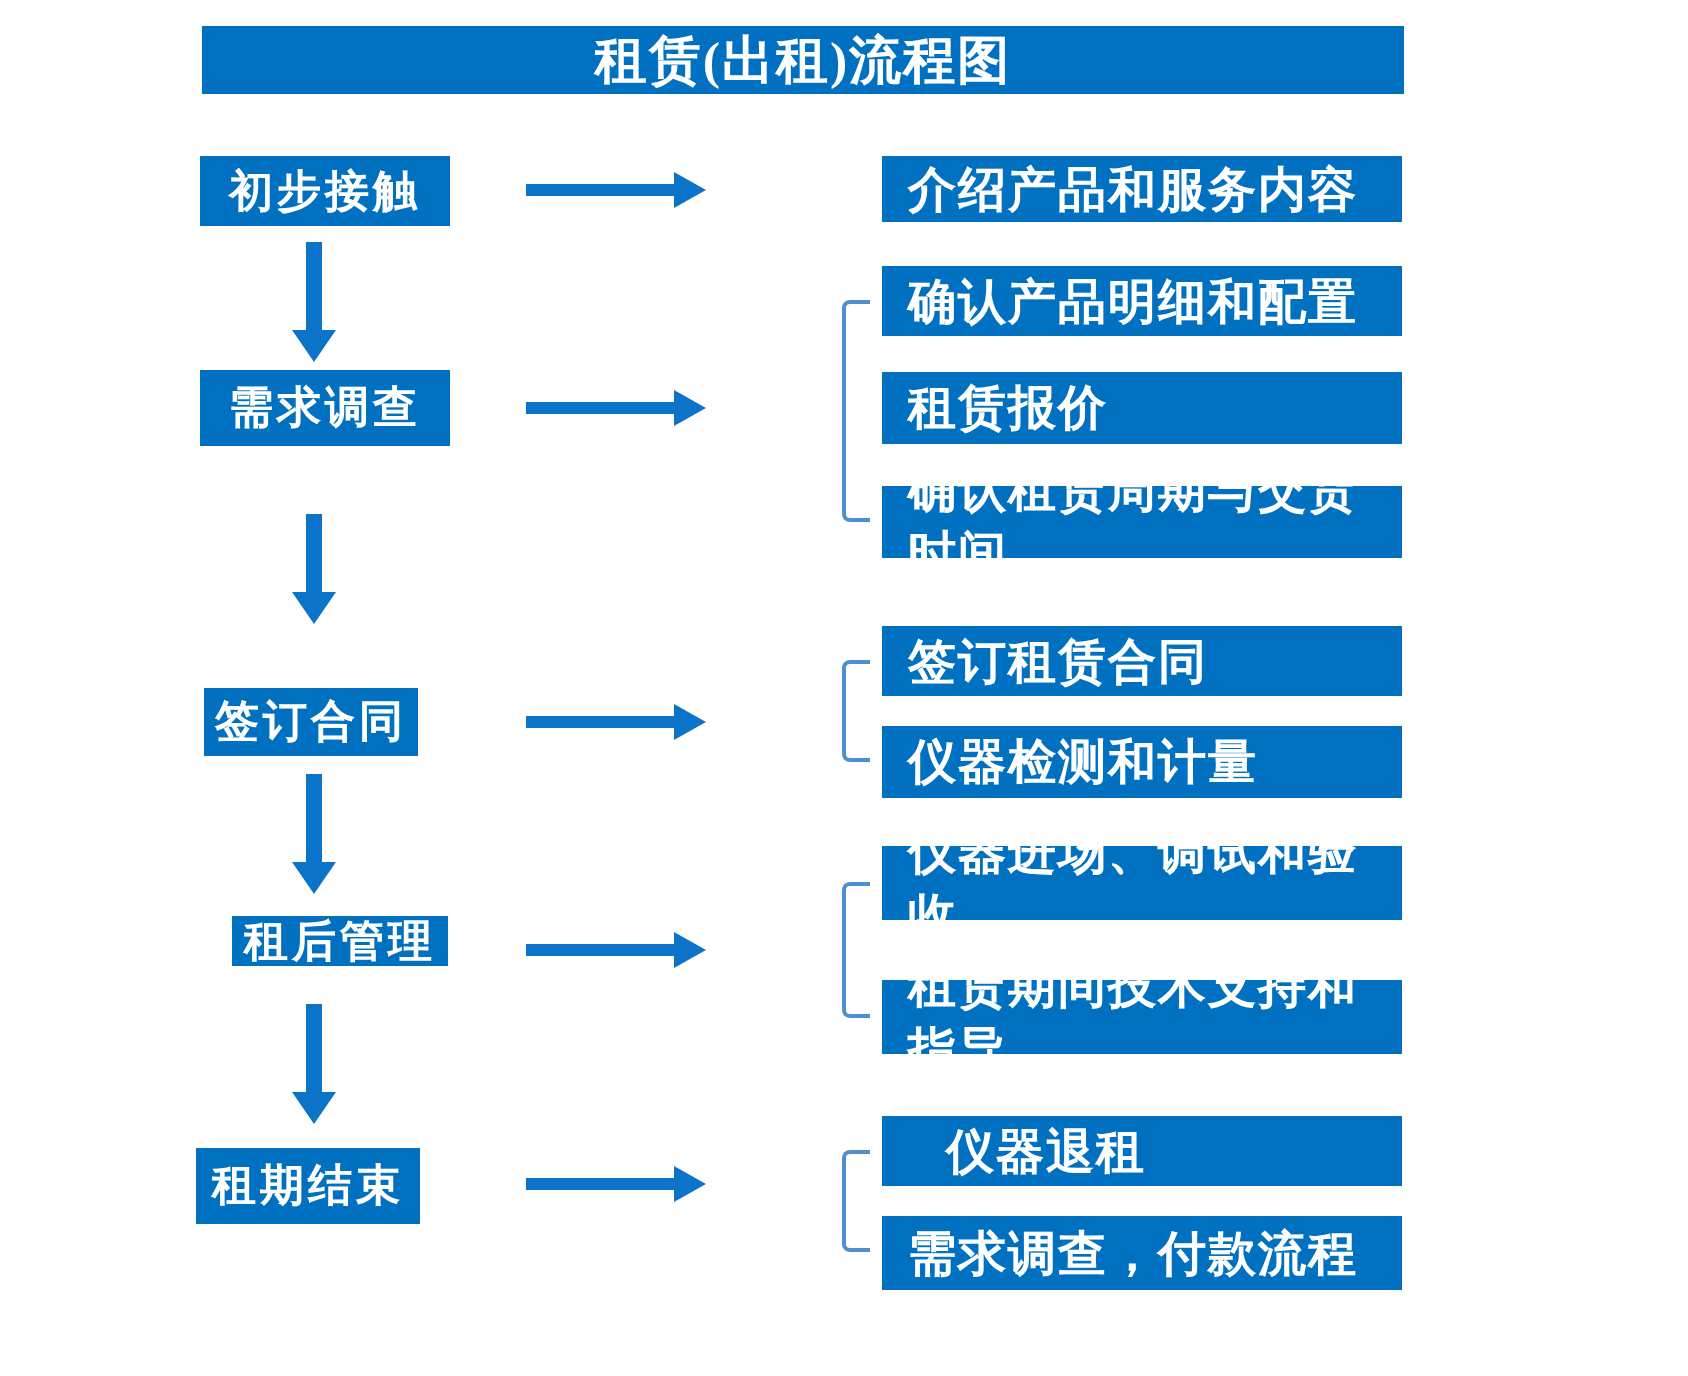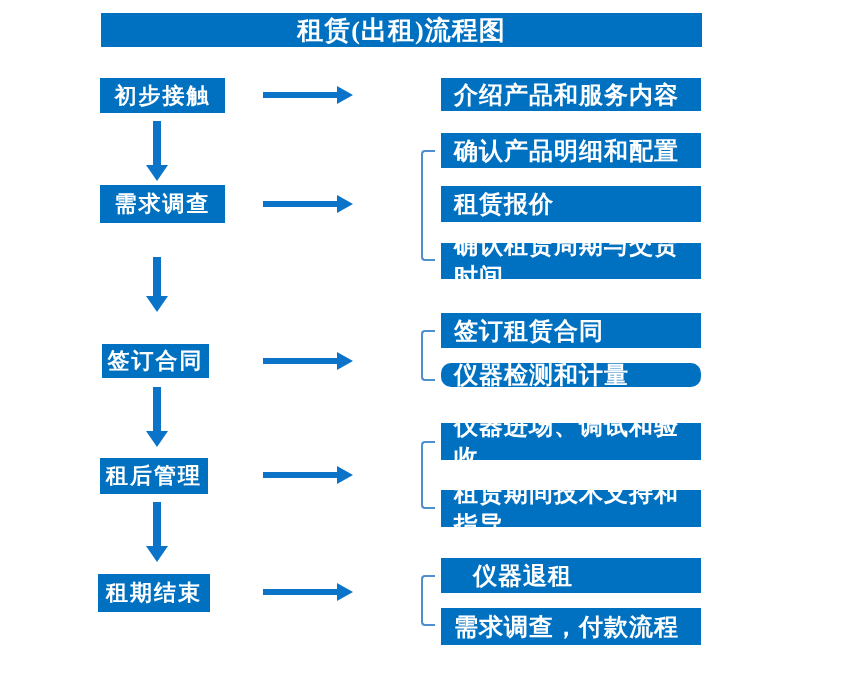--- a/index.html
+++ b/index.html
@@ -42,21 +42,21 @@
   }
 </style>
 </head>
 <body>
 
 <div class="abs bluebox titlebar">租赁(出租)流程图</div>
 
 <div class="abs bluebox lbox" style="left:100px;top:78px;width:125px;height:35px;">初步接触</div>
 <div class="abs bluebox lbox" style="left:100px;top:185px;width:125px;height:38px;">需求调查</div>
 <div class="abs bluebox lbox" style="left:102px;top:344px;width:107px;height:34px;">签订合同</div>
-<div class="abs bluebox lbox" style="left:100px;top:458px;width:108px;height:36px;">租后管理</div>
+<div class="abs bluebox lbox" style="left:116px;top:458px;width:108px;height:25px;">租后管理</div>
 <div class="abs bluebox lbox" style="left:98px;top:574px;width:112px;height:38px;">租期结束</div>
 
 <div class="abs varrow" style="top:121px;height:60px;">
   <div class="shaft" style="height:44px;"></div>
   <div class="head"></div>
 </div>
 <div class="abs varrow" style="top:257px;height:55px;">
   <div class="shaft" style="height:39px;"></div>
   <div class="head"></div>
 </div>
@@ -93,17 +93,17 @@
 <div class="abs bracket" style="top:150px;height:111px;"></div>
 <div class="abs bracket" style="top:330px;height:51px;"></div>
 <div class="abs bracket" style="top:441px;height:68px;"></div>
 <div class="abs bracket" style="top:575px;height:51px;"></div>
 
 <div class="abs bluebox rbox" style="top:78px;height:33px;">介绍产品和服务内容</div>
 <div class="abs bluebox rbox" style="top:133px;height:35px;">确认产品明细和配置</div>
 <div class="abs bluebox rbox" style="top:186px;height:36px;">租赁报价</div>
 <div class="abs bluebox rbox" style="top:243px;height:36px;">确认租赁周期与交货时间</div>
 <div class="abs bluebox rbox" style="top:313px;height:35px;">签订租赁合同</div>
-<div class="abs bluebox rbox" style="top:363px;height:24px;border-radius:10px;">仪器检测和计量</div>
+<div class="abs bluebox rbox" style="top:363px;height:36px;">仪器检测和计量</div>
 <div class="abs bluebox rbox" style="top:423px;height:37px;">仪器进场、调试和验收</div>
 <div class="abs bluebox rbox" style="top:490px;height:37px;">租赁期间技术支持和指导</div>
 <div class="abs bluebox rbox" style="top:558px;height:35px;padding-left:32px;">仪器退租</div>
 <div class="abs bluebox rbox" style="top:608px;height:37px;">需求调查，付款流程</div>
 
 </body></html>

